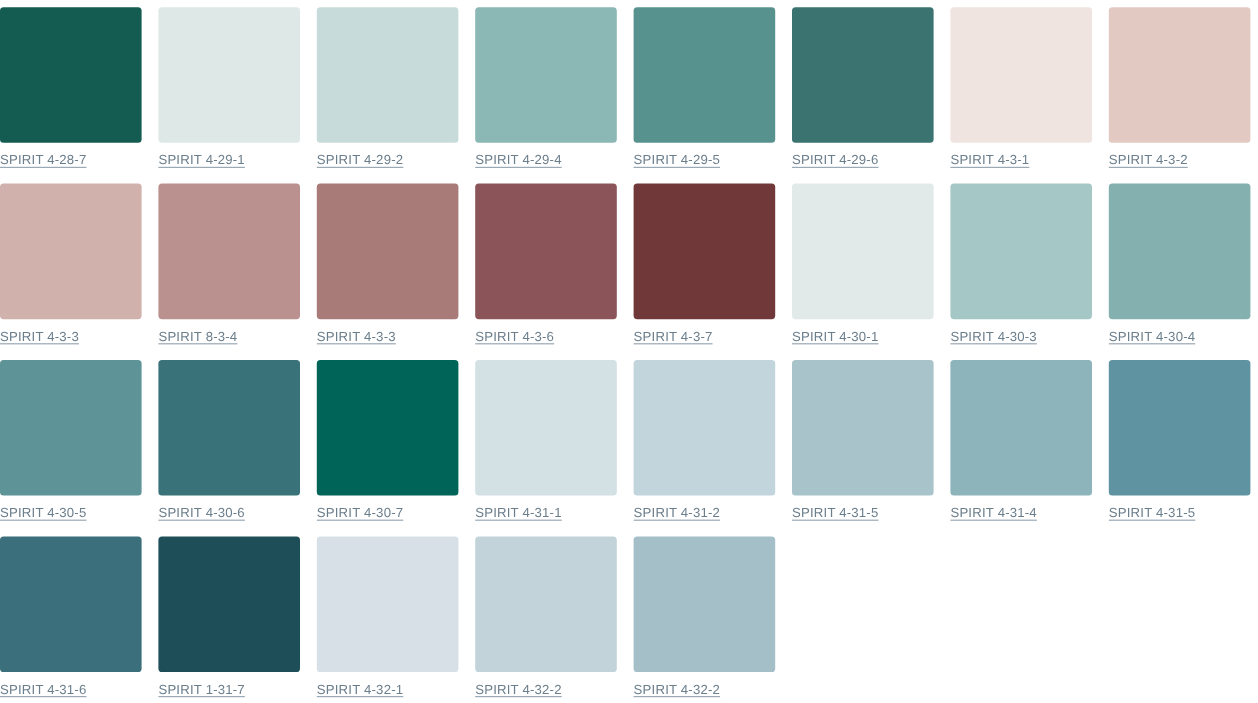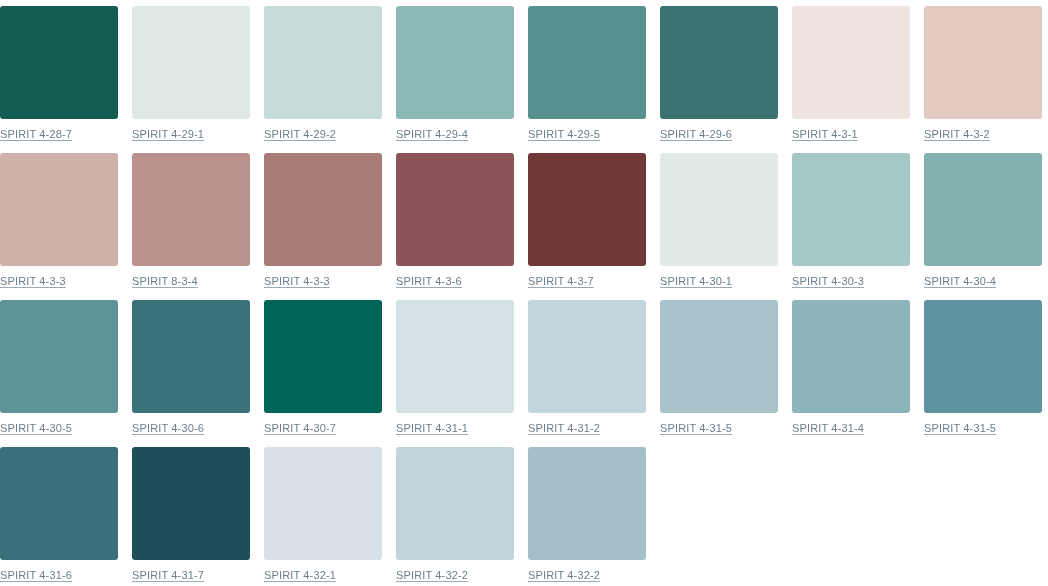--- a/index.html
+++ b/index.html
@@ -148,21 +148,21 @@
     <div class="swatch-cell">
       <div class="swatch-chip" style="background-color: rgb(95, 147, 161);"></div>
       <a class="swatch-label">SPIRIT 4-31-5</a>
     </div>
     <div class="swatch-cell">
       <div class="swatch-chip" style="background-color: rgb(60, 111, 124);"></div>
       <a class="swatch-label">SPIRIT 4-31-6</a>
     </div>
     <div class="swatch-cell">
       <div class="swatch-chip" style="background-color: rgb(30, 78, 87);"></div>
-      <a class="swatch-label">SPIRIT 4-31-7</a>
+      <a class="swatch-label">SPIRIT 1-31-7</a>
     </div>
     <div class="swatch-cell">
       <div class="swatch-chip" style="background-color: rgb(214, 224, 230);"></div>
       <a class="swatch-label">SPIRIT 4-32-1</a>
     </div>
     <div class="swatch-cell">
       <div class="swatch-chip" style="background-color: rgb(194, 211, 218);"></div>
       <a class="swatch-label">SPIRIT 4-32-2</a>
     </div>
     <div class="swatch-cell">

